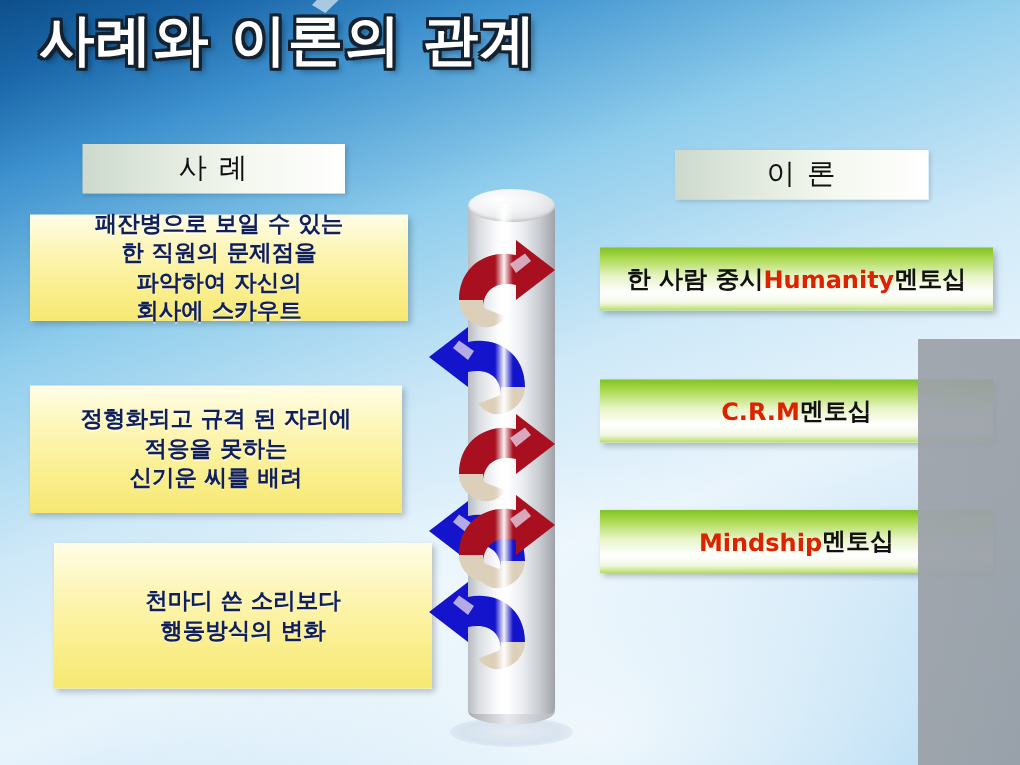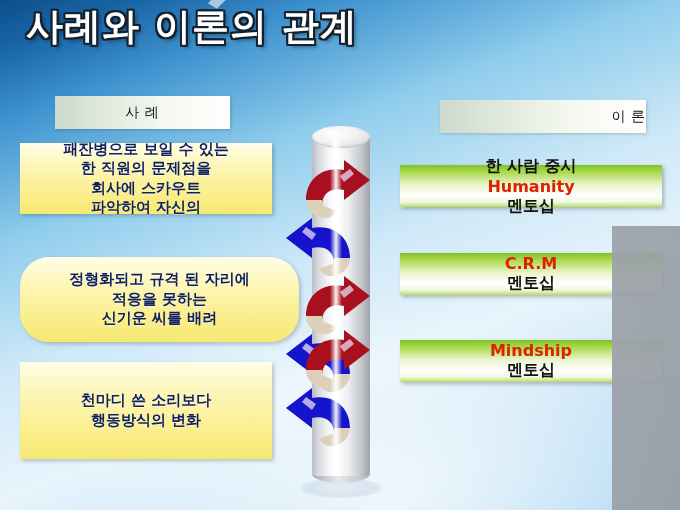--- a/index.html
+++ b/index.html
@@ -49,49 +49,48 @@
       -2px -2px 0 #14212e, 2px -2px 0 #14212e,
       -2px  2px 0 #14212e, 2px  2px 0 #14212e,
        0   -2px 0 #14212e, 0    2px 0 #14212e,
       -2px  0   0 #14212e, 2px  0   0 #14212e,
        3px 3px 4px rgba(0,0,0,.45);
     white-space:nowrap;
   }
 
   .hdr{
     position:absolute;height:33px;line-height:33px;text-align:center;
-    color:#111;font-size:14px;font-weight:normal;letter-spacing:1px;
+    color:#111;font-size:19px;font-weight:normal;letter-spacing:1px;
     background:linear-gradient(90deg,#cdd9cd 0%,#dfe8dc 28%,#f4f8ef 62%,#ffffff 100%);
     box-shadow:1px 1px 3px rgba(0,0,0,.18);
-    font-family:Liberation Serif, serif;
   }
   .hdr-left{left:55px;top:96px;width:175px;}
-  .hdr-right{left:440px;top:100px;width:206px;text-align:right;}
+  .hdr-right{left:450px;top:100px;width:169px;}
 
   
   .ybox{
     position:absolute;left:20px;
     background:linear-gradient(180deg,#fffde8 0%,#fdf6b8 32%,#faee8b 72%,#f6e873 100%);
     box-shadow:2px 2px 4px rgba(0,0,0,.22);
     color:#10205c;font-weight:bold;font-size:15px;line-height:1.30;
     text-align:center;display:flex;align-items:center;justify-content:center;
     text-shadow:0 1px 0 rgba(255,255,255,.5);
   }
   .ybox .ln{display:block;white-space:nowrap;}
   .yb1{top:143px;width:252px;height:71px;}
-  .yb2{top:257px;width:279px;height:85px;border-radius:29px;}
-  .yb3{top:362px;width:252px;height:97px;}
+  .yb2{top:257px;width:248px;height:85px;}
+  .yb3{top:362px;width:252px;height:97px;margin-left:16px;}
 
   
   .gbox{
     position:absolute;left:400px;width:262px;height:42px;
     background:linear-gradient(180deg,#7fc227 0%,#a8d84a 16%,#e8f4c8 46%,#ffffff 72%,#f2f8e2 88%,#b8dd63 100%);
     box-shadow:2px 2px 4px rgba(0,0,0,.25);
     display:flex;align-items:center;justify-content:center;
-    font-size:16px;font-weight:bold;color:#101010;white-space:nowrap;flex-direction:column;
+    font-size:16px;font-weight:bold;color:#101010;white-space:nowrap;
   }
   .gb1{top:165px;}
   .gb2{top:253px;}
   .gb3{top:340px;}
   .gbox .hl{color:#dd2200;font-weight:bold;}
   .gbox .kr{color:#111;font-weight:bold;}
 
   
   .cyl-wrap{position:absolute;left:300px;top:126px;width:82px;height:360px;}
   .cyl-body{
@@ -143,22 +142,22 @@
 
   <div class="title">사례와 이론의 관계</div>
 
   <div class="hdr hdr-left">사    례</div>
   <div class="hdr hdr-right">이    론</div>
 
   <div class="ybox yb1">
     <div>
       <span class="ln">패잔병으로 보일 수 있는</span>
       <span class="ln">한 직원의 문제점을</span>
+      <span class="ln">파악하여 자신의</span>
       <span class="ln">회사에 스카우트</span>
-      <span class="ln">파악하여 자신의</span>
     </div>
   </div>
 
   <div class="ybox yb2">
     <div>
       <span class="ln">정형화되고 규격 된 자리에</span>
       <span class="ln">적응을 못하는</span>
       <span class="ln">신기운 씨를 배려</span>
     </div>
   </div>

